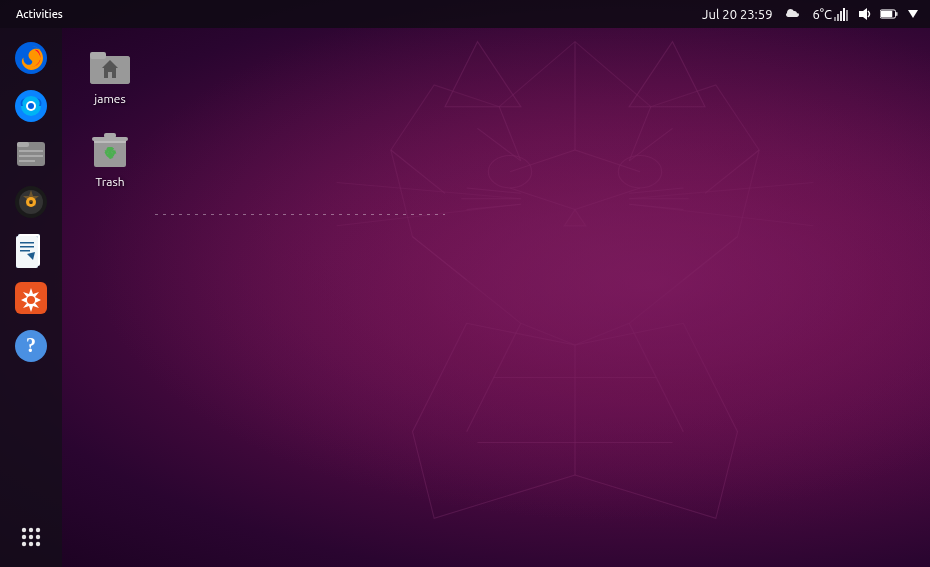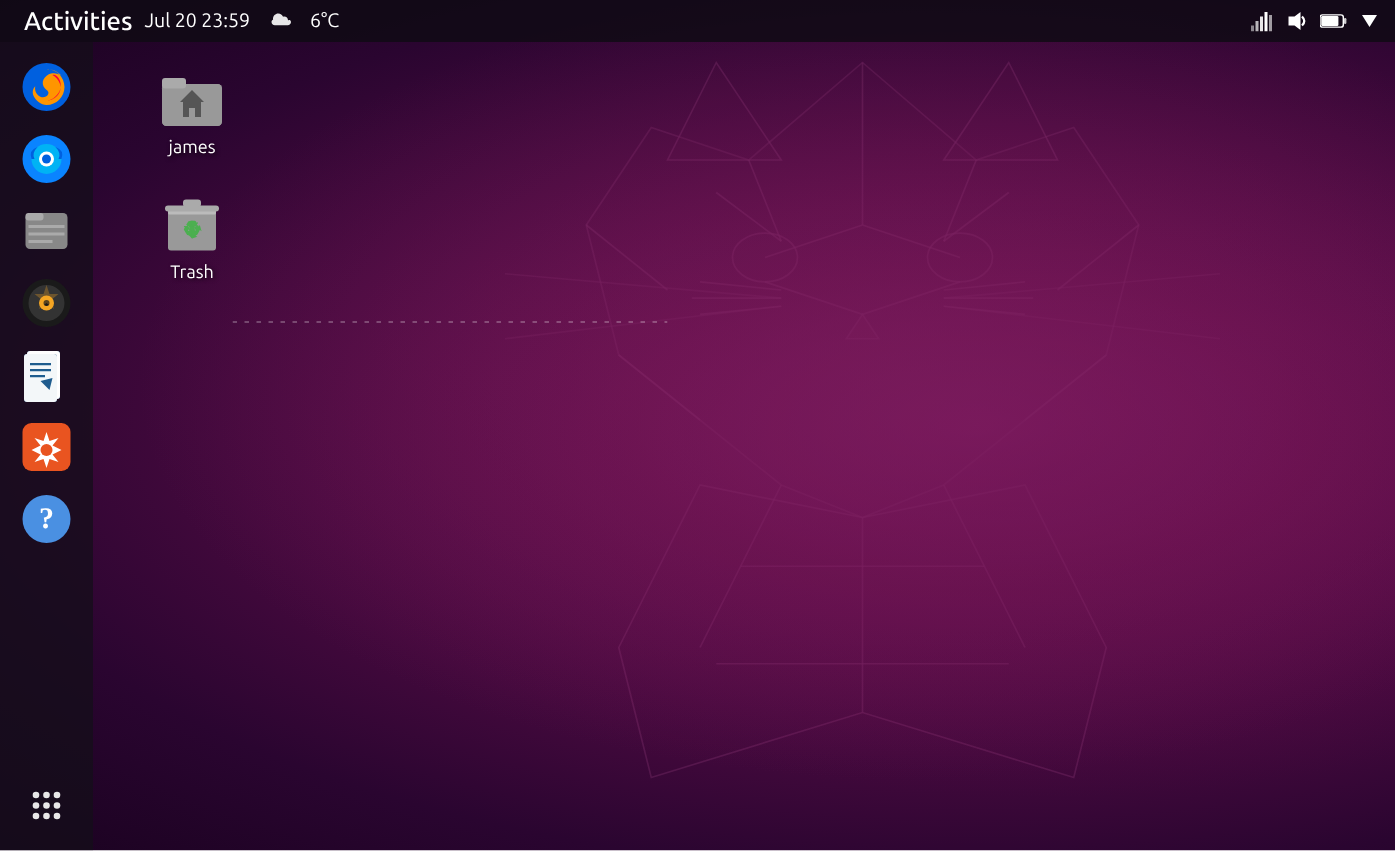--- a/index.html
+++ b/index.html
@@ -48,33 +48,33 @@
       height: 28px;
       background: rgba(15, 10, 20, 0.85);
       display: flex;
       align-items: center;
       z-index: 100;
       padding: 0 8px;
     }
 
     #topbar-activities {
       color: #ffffff;
-      font-size: 17px;
+      font-size: 11px;
       font-weight: 500;
       padding: 0 8px;
       cursor: pointer;
       height: 100%;
       display: flex;
       align-items: center;
     }
 
     #topbar-center {
       flex: 1;
       display: flex;
-      justify-content: flex-start;
+      justify-content: flex-end;
       align-items: center;
       gap: 12px;
       color: #ffffff;
       font-size: 13px;
     }
 
     #topbar-right {
       display: flex;
       align-items: center;
       gap: 6px;
@@ -135,21 +135,21 @@
       align-items: center;
       justify-content: center;
       cursor: pointer;
       flex-shrink: 0;
     }
 
     
     #desktop-icons {
       position: absolute;
       top: 36px;
-      left: 90px;
+      left: 72px;
       display: flex;
       flex-direction: column;
       gap: 10px;
       z-index: 50;
     }
 
     .desktop-icon {
       width: 76px;
       display: flex;
       flex-direction: column;

